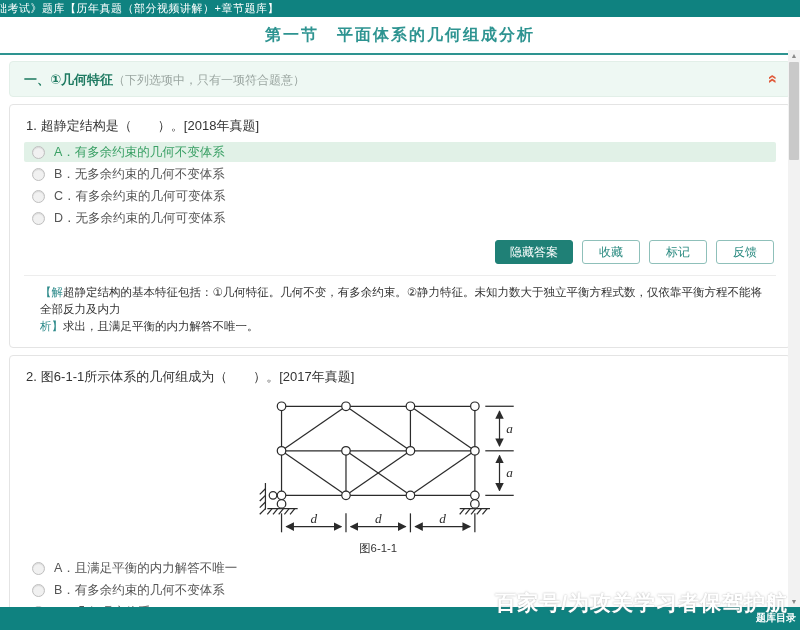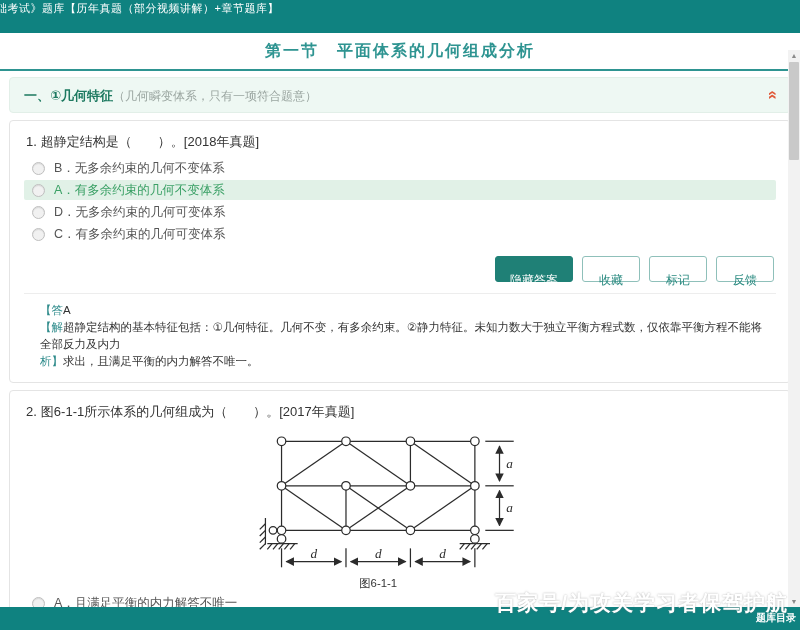--- a/index.html
+++ b/index.html
@@ -1,21 +1,21 @@
 <!DOCTYPE html>
 <html><head>
 <meta charset="utf-8">
 <style>
   html,body{margin:0;padding:0;}
   body{
     width:800px;height:630px;overflow:hidden;position:relative;background:#fff;
     font-family:"Liberation Sans","DejaVu Sans",sans-serif;
   }
   
-  .topbar{height:33px;background:#0f8280;color:#fff;font-size:11px;line-height:17px;
+  .topbar{height:17px;background:#0f8280;color:#fff;font-size:11px;line-height:17px;
     white-space:nowrap;overflow:hidden;}
   .topbar-title{margin-left:-4px;letter-spacing:0.5px;}
   
   .page-title{text-align:center;color:#2e9491;font-size:16px;font-weight:bold;
     padding:8px 0 7px;letter-spacing:2px;}
   .title-rule{height:2px;background:#2e9491;}
   
   .content{padding:6px 9px 0 9px;}
   .section-header{background:#eef8f3;border:1px solid #e2efe8;border-radius:4px;
     height:34px;line-height:34px;padding:0 14px;position:relative;}
@@ -27,21 +27,21 @@
   .card{background:#fff;border:1px solid #e4e4e4;border-radius:4px;margin-top:7px;
     padding:10px 14px 12px;}
   .q-stem{font-size:13px;color:#333;margin:2px 0 7px 2px;}
   .q-num{margin-right:4px;}
   .option{display:flex;align-items:center;height:20px;margin:2px 0;padding:0 8px;
     border-radius:2px;font-size:12.5px;color:#555;cursor:pointer;}
   .option .radio{width:11px;height:11px;border-radius:50%;border:1px solid #bfbfbf;
     background:#f1f1f1;margin-right:9px;flex:none;box-shadow:inset 0 1px 1px rgba(0,0,0,.10);}
   .option.selected{background:#e1f1e7;color:#3aa065;}
   .actions{display:flex;justify-content:flex-end;gap:9px;margin:12px 2px 0;}
-  .btn{height:24px;line-height:22px;box-sizing:border-box;padding:12px 14px;font-size:12px;
+  .btn{height:24px;line-height:22px;box-sizing:border-box;padding:0 14px;font-size:12px;
     border-radius:3px;border:1px solid #8fc0ba;color:#2a8a80;background:#fff;
     min-width:58px;text-align:center;cursor:pointer;}
   .btn.primary{background:#1f8076;border-color:#1f8076;color:#fff;}
   .answer{border-top:1px solid #ededed;margin-top:11px;padding:8px 4px 0 16px;
     font-size:11.5px;color:#333;line-height:17px;}
   .teal{color:#2e8b8b;}
   
   .figure{width:300px;margin:2px auto 0;}
   .figure svg{display:block;}
   
@@ -64,59 +64,56 @@
 <div class="topbar">
   <span class="topbar-title">础考试》题库【历年真题（部分视频讲解）+章节题库】</span>
 </div>
 
 <div class="page-title">第一节　平面体系的几何组成分析</div>
 <div class="title-rule"></div>
 
 <div class="content">
 
   <div class="section-header">
-    <span class="sec-title">一、①几何特征</span><span class="sec-sub">（几何瞬变体系，只有一项符合题意）</span>
+    <span class="sec-title">一、①几何特征</span><span class="sec-sub">（下列选项中，只有一项符合题意）</span>
     <span class="collapse-btn">
       <span class="glyph">«</span>
     </span>
   </div>
 
   <div class="card">
     <div class="q-stem">
       <span class="q-num">1.</span><span>超静定结构是（　　）。[2018年真题]</span>
     </div>
 
+    <div class="option selected">
+      <span class="radio"></span>
+      <span>A．有多余约束的几何不变体系</span>
+    </div>
     <div class="option">
       <span class="radio"></span>
       <span>B．无多余约束的几何不变体系</span>
     </div>
-    <div class="option selected">
-      <span class="radio"></span>
-      <span>A．有多余约束的几何不变体系</span>
+    <div class="option">
+      <span class="radio"></span>
+      <span>C．有多余约束的几何可变体系</span>
     </div>
     <div class="option">
       <span class="radio"></span>
       <span>D．无多余约束的几何可变体系</span>
-    </div>
-    <div class="option">
-      <span class="radio"></span>
-      <span>C．有多余约束的几何可变体系</span>
     </div>
 
     <div class="actions">
       <button class="btn primary">隐藏答案</button>
       <button class="btn">收藏</button>
       <button class="btn">标记</button>
       <button class="btn">反馈</button>
     </div>
 
     <div class="answer">
-      <div>
-        <span class="teal">【答</span><span>A</span>
-      </div>
       <div>
         <span class="teal">【解</span><span>超静定结构的基本特征包括：①几何特征。几何不变，有多余约束。②静力特征。未知力数大于独立平衡方程式数，仅依靠平衡方程不能将全部反力及内力</span><br>
         <span class="teal">析】</span><span>求出，且满足平衡的内力解答不唯一。</span>
       </div>
     </div>
   </div>
 
   <div class="card">
     <div class="q-stem">
       <span class="q-num">2.</span><span>图6-1-1所示体系的几何组成为（　　）。[2017年真题]</span>

